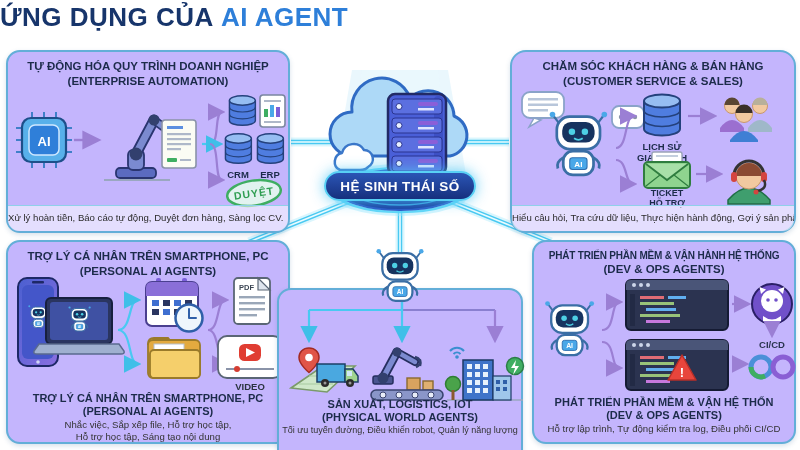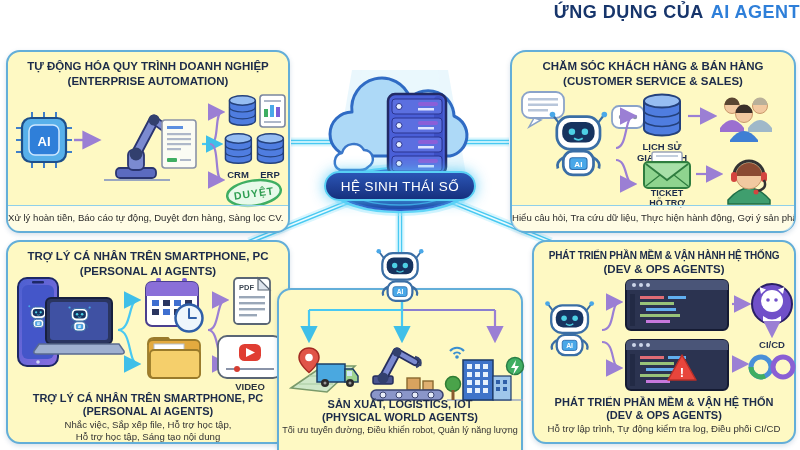--- a/index.html
+++ b/index.html
@@ -1,32 +1,32 @@
 <!DOCTYPE html>
 <html><head>
 <meta charset="utf-8">
 <style>
   html,body{margin:0;padding:0;background:#fff;}
   body{font-family:"Liberation Sans",sans-serif;}
   .stage{position:relative;width:800px;height:450px;background:#ffffff;overflow:hidden;}
-  .page-title{position:absolute;top:2px;left:0;right:0;text-align:right;font-size:18px;font-weight:bold;color:#17356b;letter-spacing:.5px;z-index:5;}
+  .page-title{position:absolute;top:2px;left:0;right:0;text-align:left;font-size:26px;font-weight:bold;color:#17356b;letter-spacing:.5px;z-index:5;}
   .page-title .hl{color:#2e7fd9;margin-left:7px;}
-  .box{position:absolute;background:#fef9c3;border:2px solid #63aed8;border-radius:14px;box-shadow:0 2px 5px rgba(40,90,140,.18);z-index:2;box-sizing:border-box;}
+  .box{position:absolute;background:#c4b5fd;border:2px solid #63aed8;border-radius:14px;box-shadow:0 2px 5px rgba(40,90,140,.18);z-index:2;box-sizing:border-box;}
   .box-header{padding-top:7px;text-align:center;font-weight:bold;color:#1c2b4a;font-size:11.5px;line-height:1.3;}
   .box-header .tight{font-size:10px;letter-spacing:-.2px;}
   .strip{position:absolute;left:0;right:0;bottom:0;height:25px;border-top:1.5px solid #8fd0ea;background:rgba(255,255,255,.55);border-radius:0 0 11px 11px;font-size:9.6px;color:#2b2b2b;line-height:23px;white-space:nowrap;overflow:hidden;}
   .cap{position:absolute;left:2px;right:2px;text-align:center;color:#1c2b4a;}
   .cap .b{font-weight:bold;font-size:11px;line-height:1.22;}
   .cap .r{font-size:9.6px;color:#333;line-height:1.32;white-space:nowrap;}
   .abs{position:absolute;}
   svg{display:block;overflow:visible;}
   svg text{font-family:"Liberation Sans",sans-serif;}
   .hub-pill{position:absolute;left:324px;top:171px;width:152px;height:30px;z-index:4;
     background:linear-gradient(180deg,#2b55b5,#16307e);border:2px solid #58d0f5;border-radius:18px;
-    color:#fff;font-weight:normal;font-size:13.5px;text-align:center;line-height:28px;letter-spacing:.4px;
+    color:#fff;font-weight:bold;font-size:13.5px;text-align:center;line-height:28px;letter-spacing:.4px;
     box-shadow:0 0 14px rgba(80,200,245,.85);box-sizing:border-box;}
 </style>
 </head>
 <body>
 
 <div class="stage">
 
   <svg style="position:absolute;width:0;height:0" aria-hidden="true">
     <defs>
       <linearGradient id="gphone" x1="0" y1="0" x2="1" y2="1">

